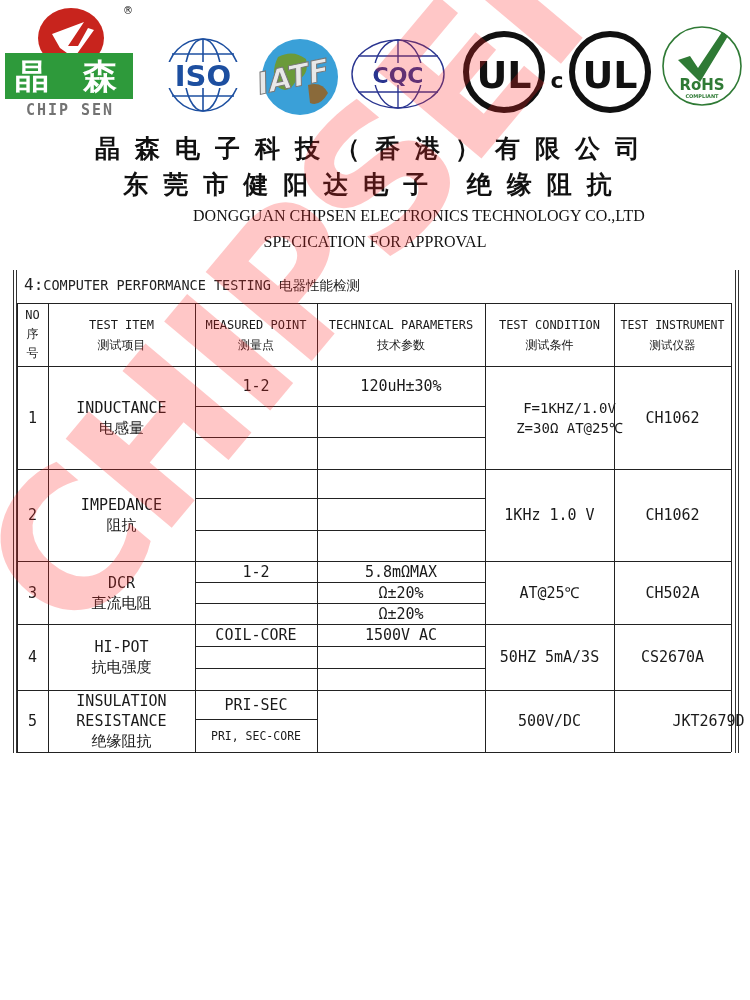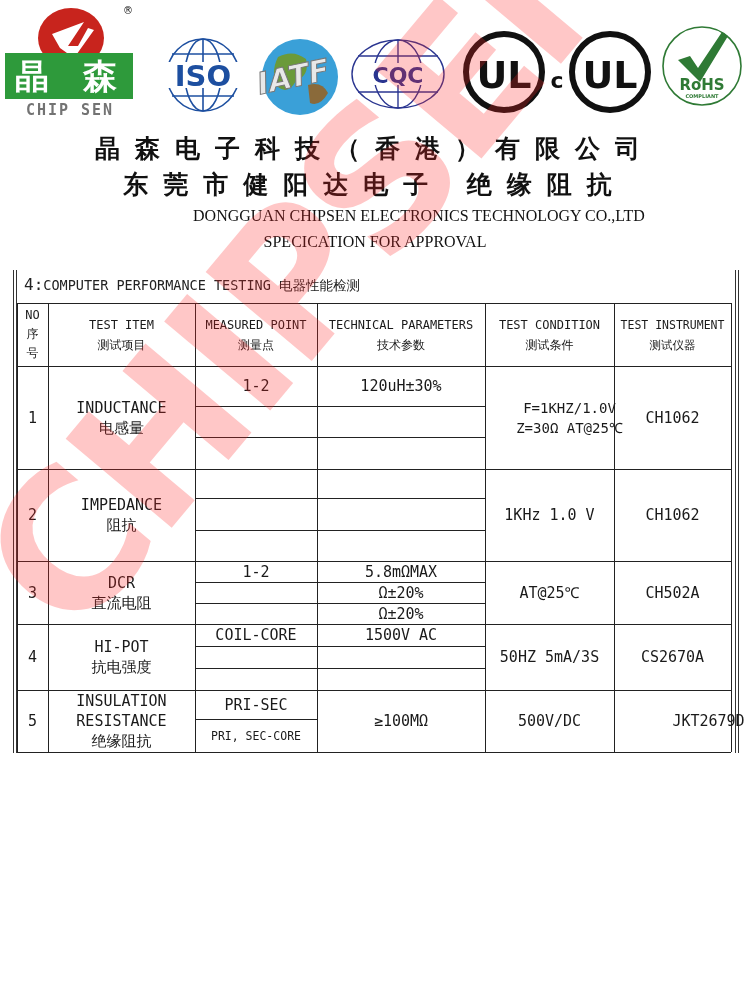--- a/index.html
+++ b/index.html
@@ -241,18 +241,17 @@
   <div class="cell body" style="left:597px;top:321px;width:117px;height:66px;">CS2670A</div>
 
   <div class="cell body" style="left:0;top:387px;width:31px;height:62px;">5</div>
   <div class="cell body" style="left:31px;top:387px;width:147px;height:62px;">
     <span>INSULATION</span>
     <span>RESISTANCE</span>
     <span>绝缘阻抗</span>
   </div>
   <div class="cell body" style="left:178px;top:387px;width:122px;height:29px;">PRI-SEC</div>
   <div class="cell body" style="left:178px;top:416px;width:122px;height:33px;font-size:11.5px;">PRI, SEC-CORE</div>
-  <div class="cell body" style="left:300px;top:387px;width:168px;height:62px;">≥100MΩ</div>
   <div class="cell body" style="left:468px;top:387px;width:129px;height:62px;">500V/DC</div>
   <div class="cell body" style="left:597px;top:387px;width:117px;height:62px;margin-left:36px;">JKT2679D</div>
 </div>
 
 <div class="abs watermark">CHIPSEN</div>
 
 </body></html>

